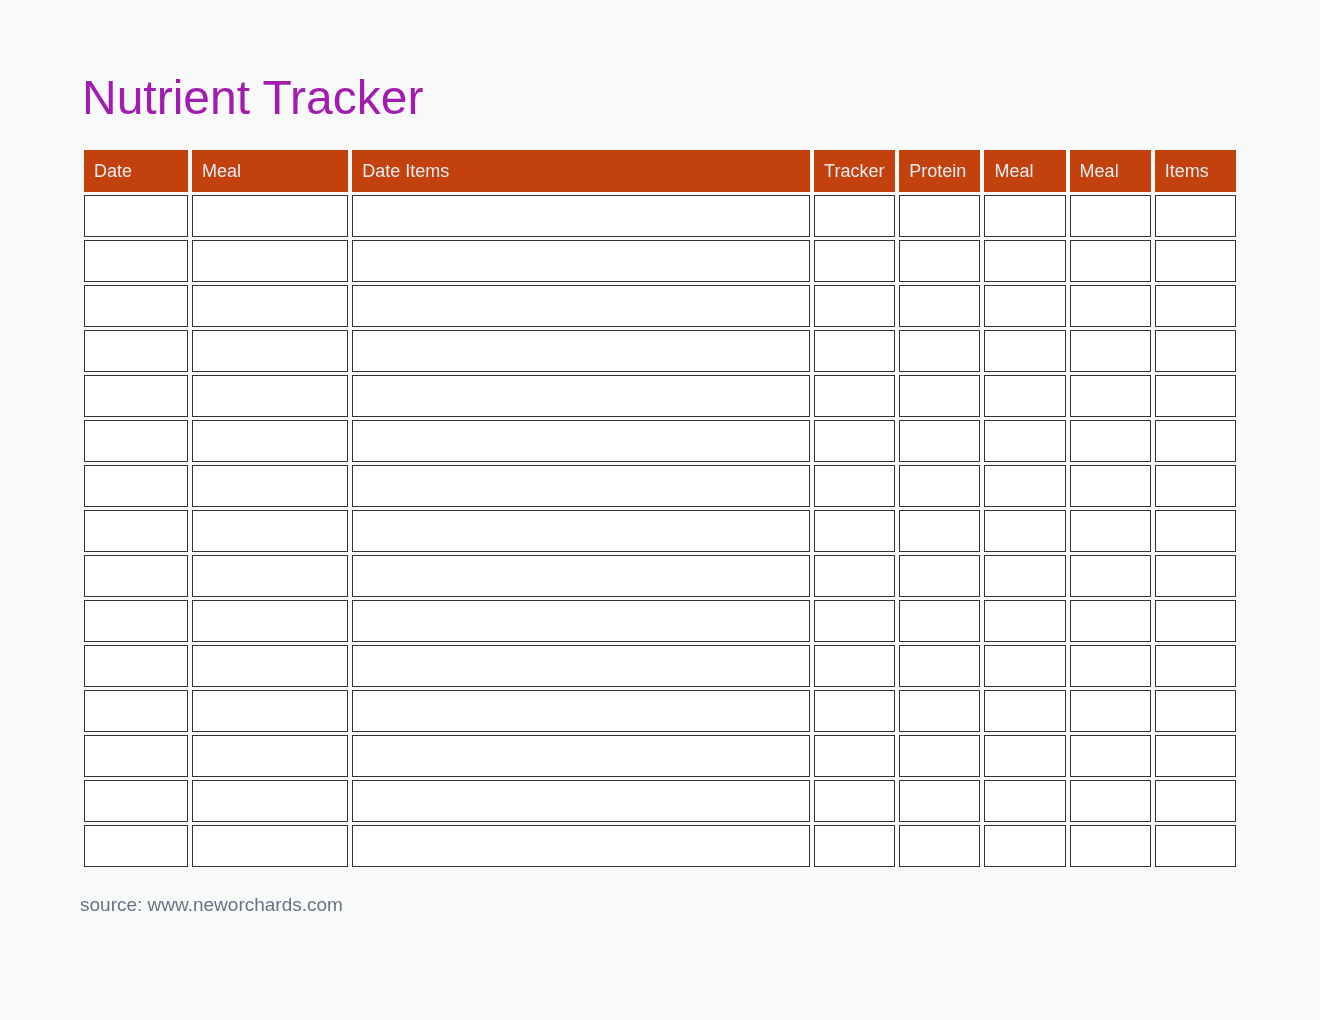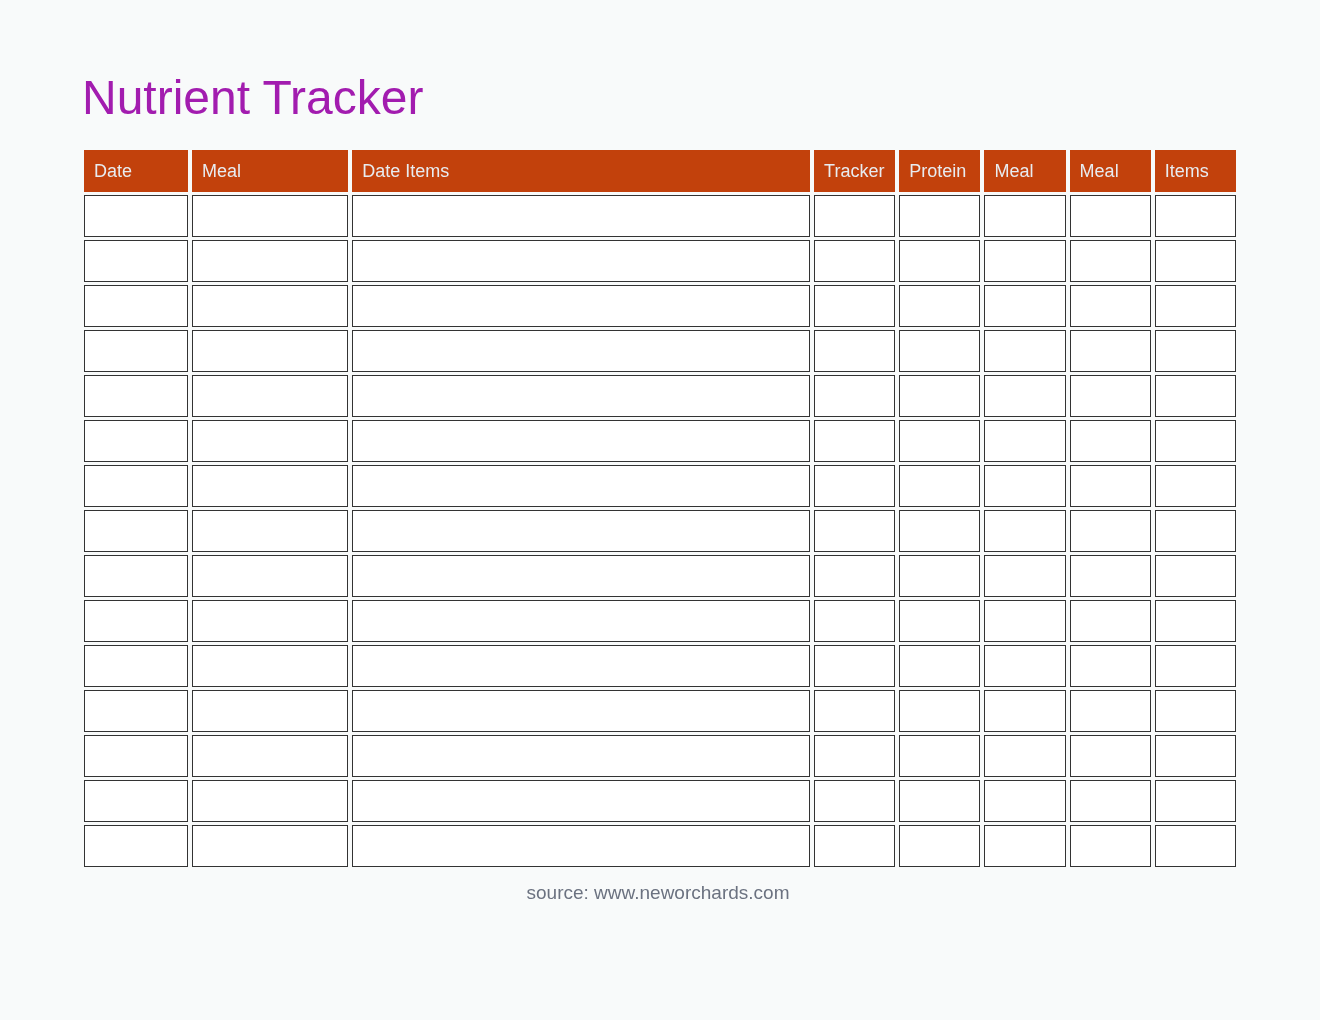--- a/index.html
+++ b/index.html
@@ -39,24 +39,24 @@
     td {
       border: 1px solid #333;
       height: 42px;
       background: #fff;
     }
     .col-date   { width: 100px; }
     .col-meal   { width: 150px; }
     .col-food   { width: 440px; }
     .col-num    { width: 78px; }
     .source {
-      text-align: center;
+      text-align: left;
       font-size: 19px;
       color: #6b7280;
-      margin-top: 12px;
+      margin-top: 24px;
       padding-right: 4px;
     }
   </style>
 </head>
 <body>
 
 <h1 class="title">Nutrient Tracker</h1>
 
 <table>
   <colgroup>

